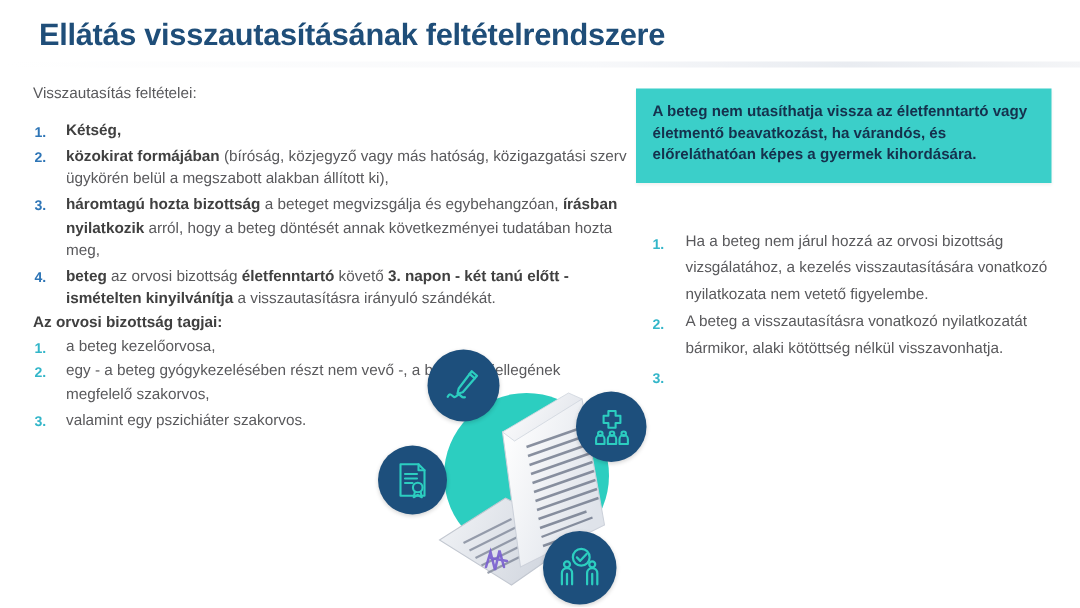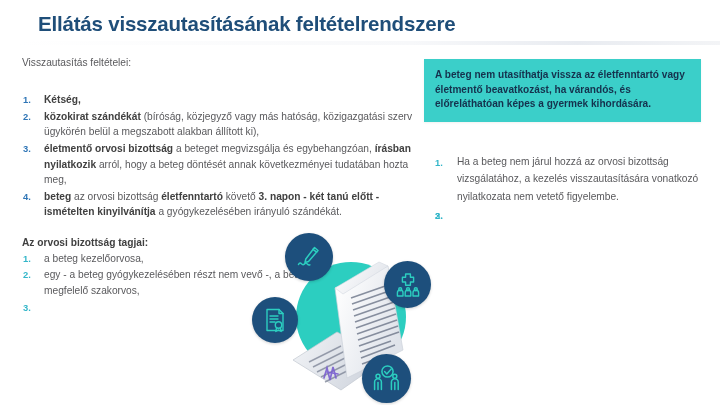--- a/index.html
+++ b/index.html
@@ -19,21 +19,21 @@
     inset: 0;
     width: 720px;
     height: 405px;
     background: #ffffff;
     overflow: hidden;
   }
 
   
   #title-bar {
     position: absolute;
-    left: 16px;
+    left: 4px;
     top: 0;
     width: 612px;
     height: 44px;
   }
   #page-title {
     position: absolute;
     left: 22px;
     top: 12px;
     font-size: 20.5px;
     font-weight: bold;
@@ -54,21 +54,21 @@
   #left-col {
     position: absolute;
     left: 22px;
     top: 56px;
     width: 396px;
   }
   .intro-line {
     font-size: 10.2px;
     color: #59595c;
     line-height: 14px;
-    margin-bottom: 22px;
+    margin-bottom: 10px;
   }
   ol.numlist {
     list-style: none;
     margin: 0;
     padding: 0;
   }
   ol.numlist > li {
     position: relative;
     padding-left: 22px;
     font-size: 10.2px;
@@ -81,21 +81,21 @@
     left: 1px;
     top: 0;
     font-size: 9.4px;
     font-weight: bold;
     color: #2e75b6;
   }
   .left-sec2-title {
     font-size: 10.2px;
     font-weight: bold;
     color: #404040;
-    margin-top: 17px;
+    margin-top: 2px;
     margin-bottom: 3px;
   }
   #left-list2 > li .marker { color: #33b6c9; font-weight: bold; }
   #left-list2 > li { line-height: 15.6px; margin-bottom: 1px; }
   b.hl { font-weight: bold; color: #404040; }
 
   
   #callout {
     position: absolute;
     left: 424px;
@@ -189,61 +189,63 @@
   <div id="left-col">
     <div class="intro-line">Visszautasítás feltételei:</div>
 
     <ol class="numlist" id="left-list1">
       <li>
         <span class="marker">1.</span>
         <b class="hl">Kétség,</b><span></span>
       </li>
       <li>
         <span class="marker">2.</span>
-        <b class="hl">közokirat szándékát</b><span> (bíróság, közjegyző vagy más hatóság, közigazgatási szerv ügykörén belül a megszabott alakban állított ki),</span>
+        <b class="hl">közokirat formájában</b><span> (bíróság, közjegyző vagy más hatóság, közigazgatási szerv ügykörén belül a megszabott alakban állított ki),</span>
       </li>
       <li>
         <span class="marker">3.</span>
-        <b class="hl">életmentő orvosi bizottság</b><span> a beteget megvizsgálja és egybehangzóan, </span><b class="hl">írásban nyilatkozik</b><span> arról, hogy a beteg döntését annak következményei tudatában hozta meg,</span>
+        <b class="hl">háromtagú hozta bizottság</b><span> a beteget megvizsgálja és egybehangzóan, </span><b class="hl">írásban nyilatkozik</b><span> arról, hogy a beteg döntését annak következményei tudatában hozta meg,</span>
       </li>
       <li>
         <span class="marker">4.</span>
-        <b class="hl">beteg</b><span> az orvosi bizottság </span><b class="hl">életfenntartó</b><span> követő </span><b class="hl">3. napon - két tanú előtt - ismételten kinyilvánítja</b><span> a gyógykezelésében irányuló szándékát.</span>
+        <b class="hl">beteg</b><span> az orvosi bizottság </span><b class="hl">életfenntartó</b><span> követő </span><b class="hl">3. napon - két tanú előtt - ismételten kinyilvánítja</b><span> a visszautasításra irányuló szándékát.</span>
       </li>
     </ol>
 
     <div class="left-sec2-title">Az orvosi bizottság tagjai:</div>
 
     <ol class="numlist" id="left-list2">
       <li>
         <span class="marker">1.</span>
         <span>a beteg kezelőorvosa,</span>
       </li>
       <li>
         <span class="marker">2.</span>
         <span>egy - a beteg gyógykezelésében részt nem vevő -, a betegség jellegének megfelelő szakorvos,</span>
       </li>
       <li>
         <span class="marker">3.</span>
+        <span>valamint egy pszichiáter szakorvos.</span>
       </li>
     </ol>
   </div>
 
   <div id="callout">
     <div id="callout-text">A beteg nem utasíthatja vissza az életfenntartó vagy életmentő beavatkozást, ha várandós, és előreláthatóan képes a gyermek kihordására.</div>
   </div>
 
   <div id="right-col">
     <ol class="numlist" id="right-list">
       <li>
         <span class="marker">1.</span>
         <span>Ha a beteg nem járul hozzá az orvosi bizottság vizsgálatához, a kezelés visszautasítására vonatkozó nyilatkozata nem vetető figyelembe.</span>
       </li>
       <li>
         <span class="marker">2.</span>
+        <span>A beteg a visszautasításra vonatkozó nyilatkozatát bármikor, alaki kötöttség nélkül visszavonhatja.</span>
       </li>
       <li>
         <span class="marker">3.</span>
       </li>
     </ol>
   </div>
 
   <div id="graphic">
 
     <div id="teal-circle"></div>

